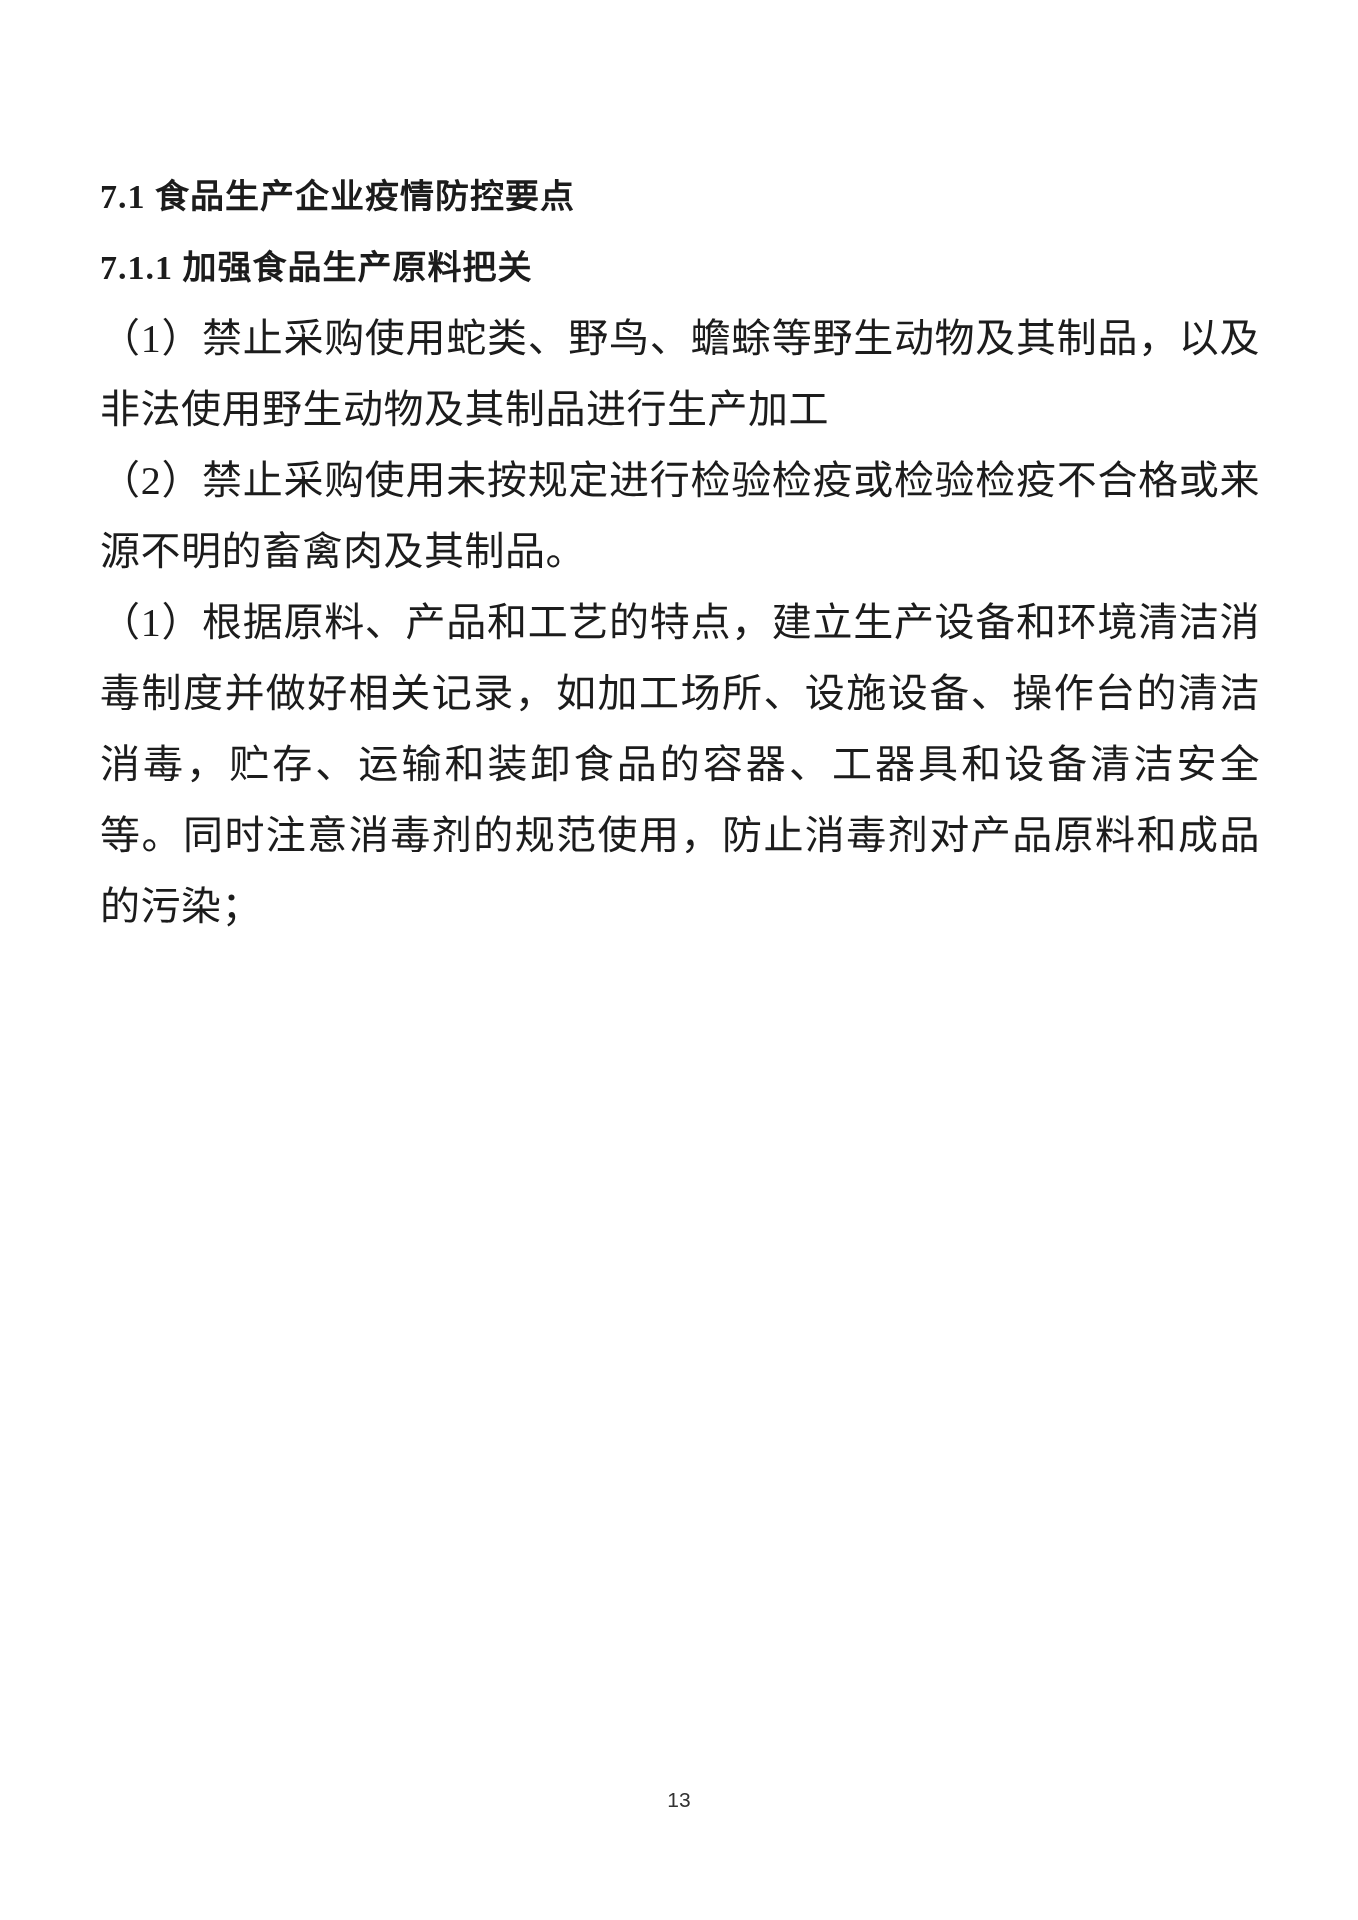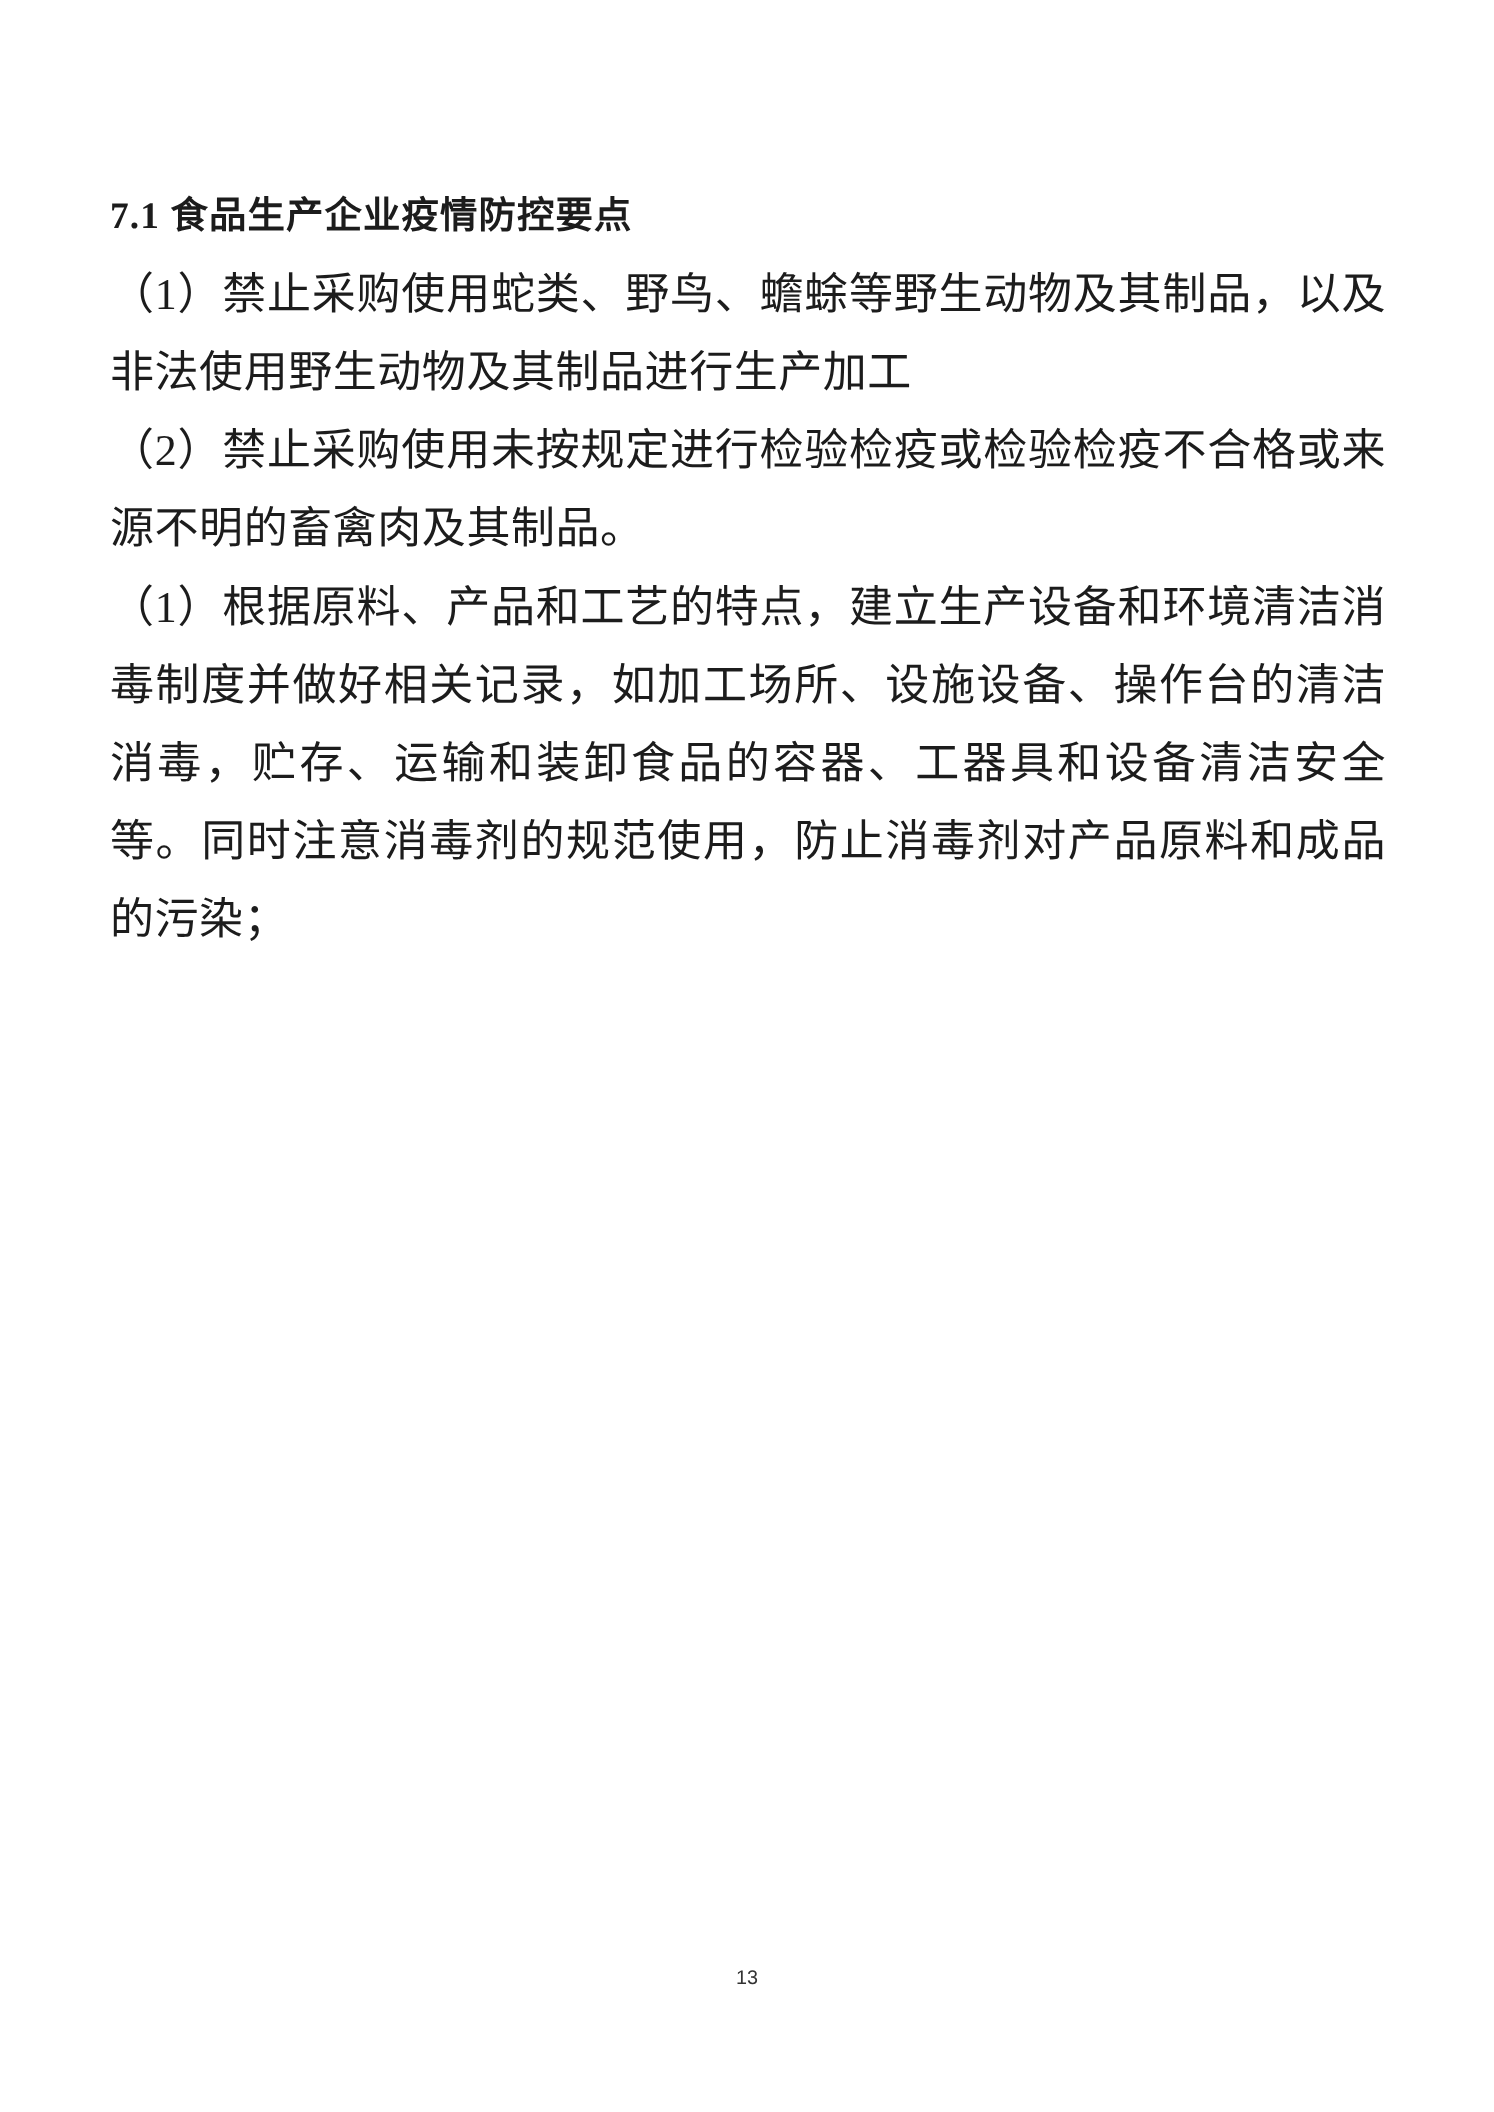--- a/index.html
+++ b/index.html
@@ -39,28 +39,29 @@
     text-justify: inter-ideograph;
     letter-spacing: 0.5px;
   }
   .pagenum {
     position: absolute;
     left: 0;
     right: 0;
     top: 1788px;
     text-align: center;
     font-family: "Liberation Sans", "DejaVu Sans", sans-serif;
-    font-size: 18px;
+    font-size: 21px;
     color: #333333;
   }
 </style>
 </head>
 <body>
 
 <div class="page">
   <div class="content">
     <h2>7.1 食品生产企业疫情防控要点</h2>
+    <h3>7.1.1 加强食品生产原料把关</h3>
     <p>（1）禁止采购使用蛇类、野鸟、蟾蜍等野生动物及其制品，以及非法使用野生动物及其制品进行生产加工</p>
     <p>（2）禁止采购使用未按规定进行检验检疫或检验检疫不合格或来源不明的畜禽肉及其制品。</p>
     <p>（1）根据原料、产品和工艺的特点，建立生产设备和环境清洁消毒制度并做好相关记录，如加工场所、设施设备、操作台的清洁消毒，贮存、运输和装卸食品的容器、工器具和设备清洁安全等。同时注意消毒剂的规范使用，防止消毒剂对产品原料和成品的污染；</p>
   </div>
   <div class="pagenum">13</div>
 </div>
 
 </body></html>

